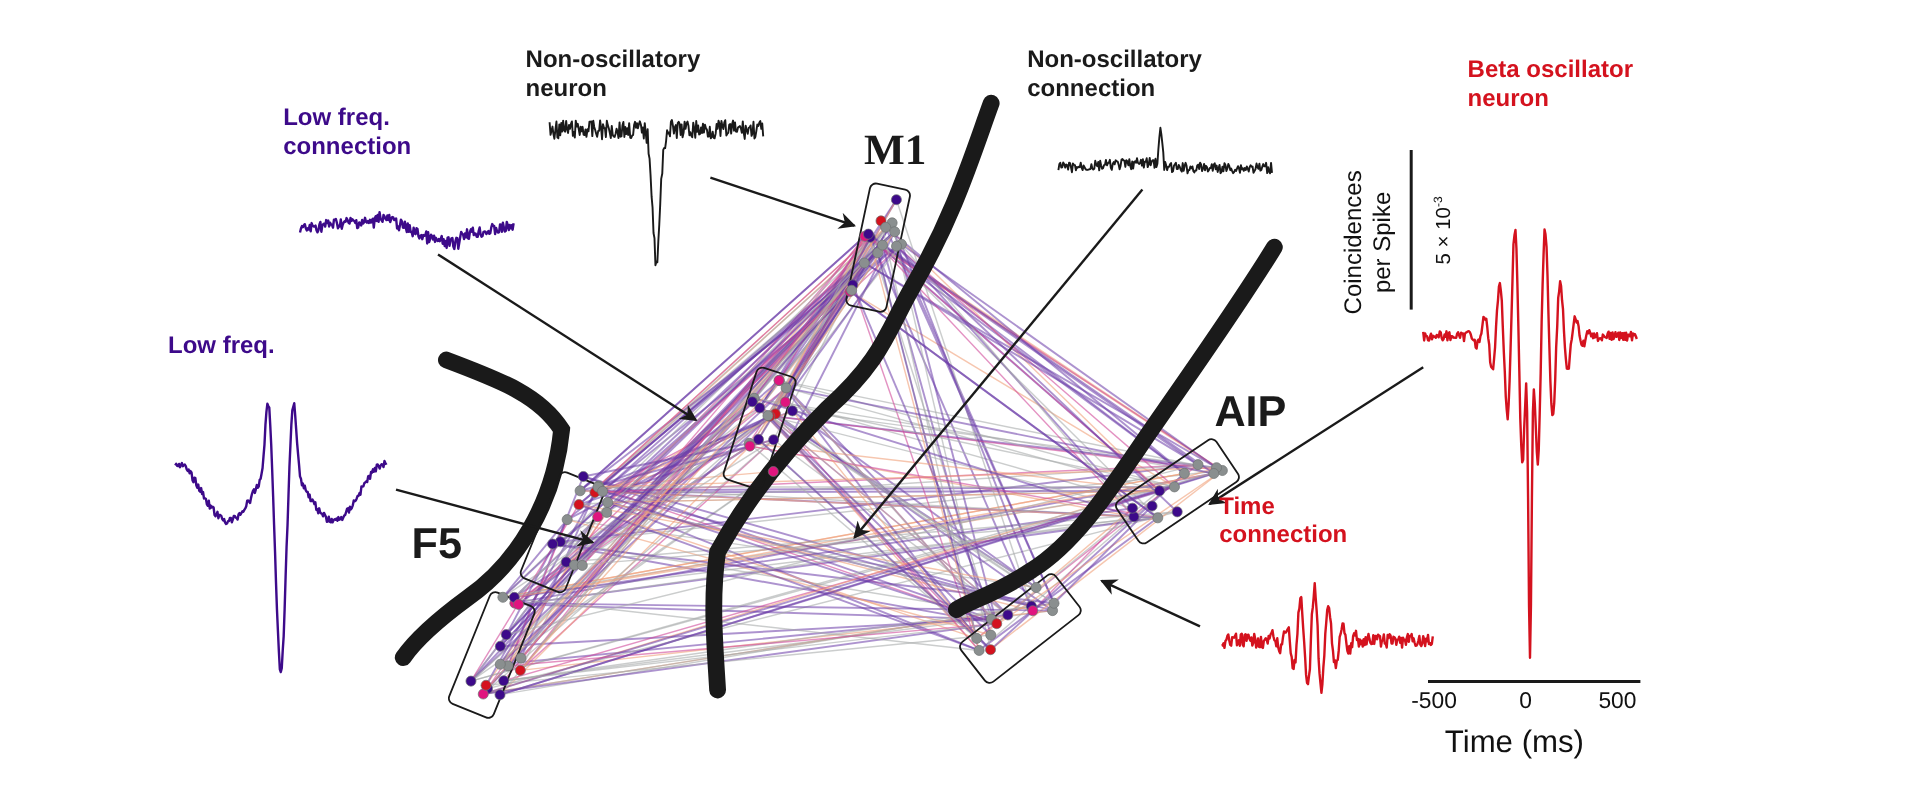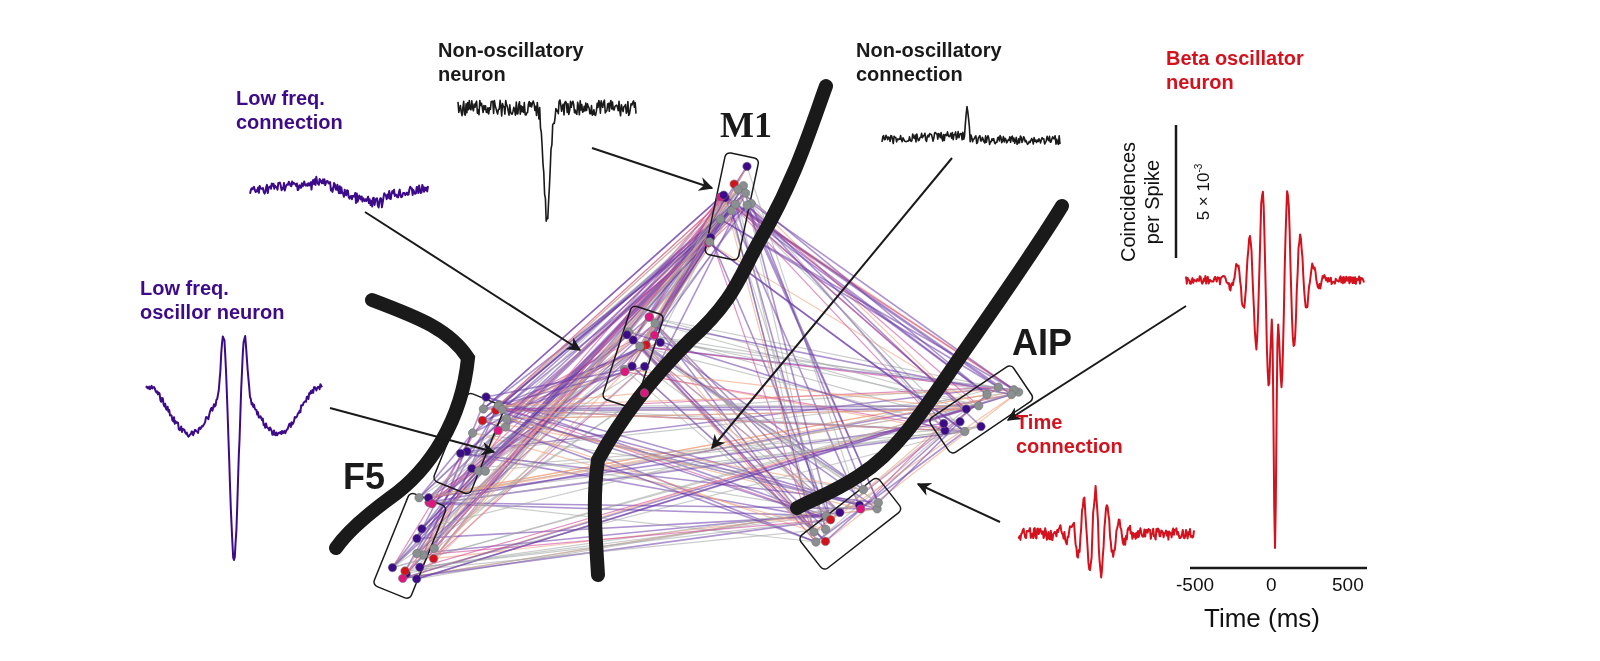--- a/index.html
+++ b/index.html
@@ -444,34 +444,33 @@
   <div class="lbl black" style="left:438px;top:38px;width:220px;font-size:20px;">
     <span>Non-oscillatory</span>
     <span>neuron</span>
   </div>
   <div class="lbl black" style="left:856px;top:38px;width:220px;font-size:20px;">
     <span>Non-oscillatory</span>
     <span>connection</span>
   </div>
   <div class="lbl purple" style="left:140px;top:276px;width:210px;font-size:20px;">
     <span>Low freq.</span>
-    <span>oscillor neuron</span>
-  </div>
-  <div class="lbl red" style="left:1166px;top:46px;width:210px;font-size:20px;">
+  </div>
+  <div class="lbl red" style="left:1223px;top:46px;width:210px;font-size:20px;">
     <span>Beta oscillator</span>
     <span>neuron</span>
   </div>
   <div class="lbl red" style="left:1016px;top:410px;width:160px;font-size:20px;">
     <span>Time</span>
     <span>connection</span>
   </div>
 
   
   <div class="region" style="left:720px;top:104px;font-size:36px;font-family:Liberation Serif, serif;">M1</div>
-  <div class="region" style="left:343px;top:432px;font-size:36px;margin-top:24px;">F5</div>
+  <div class="region" style="left:343px;top:432px;font-size:36px;">F5</div>
   <div class="region" style="left:992px;top:322px;font-size:36px;margin-left:20px;">AIP</div>
 
   
   <div class="axis-txt" style="left:1040px;top:178px;width:200px;height:48px;transform:rotate(-90deg);font-size:20px;text-align:center;line-height:24px;">
     <div>Coincidences</div>
     <div>per Spike</div>
   </div>
   <div class="axis-txt" style="left:1140px;top:180px;width:130px;height:24px;transform:rotate(-90deg);font-size:17px;text-align:center;">
     <span>5 × 10</span><sup style="font-size:10px;">-3</sup>
   </div>

